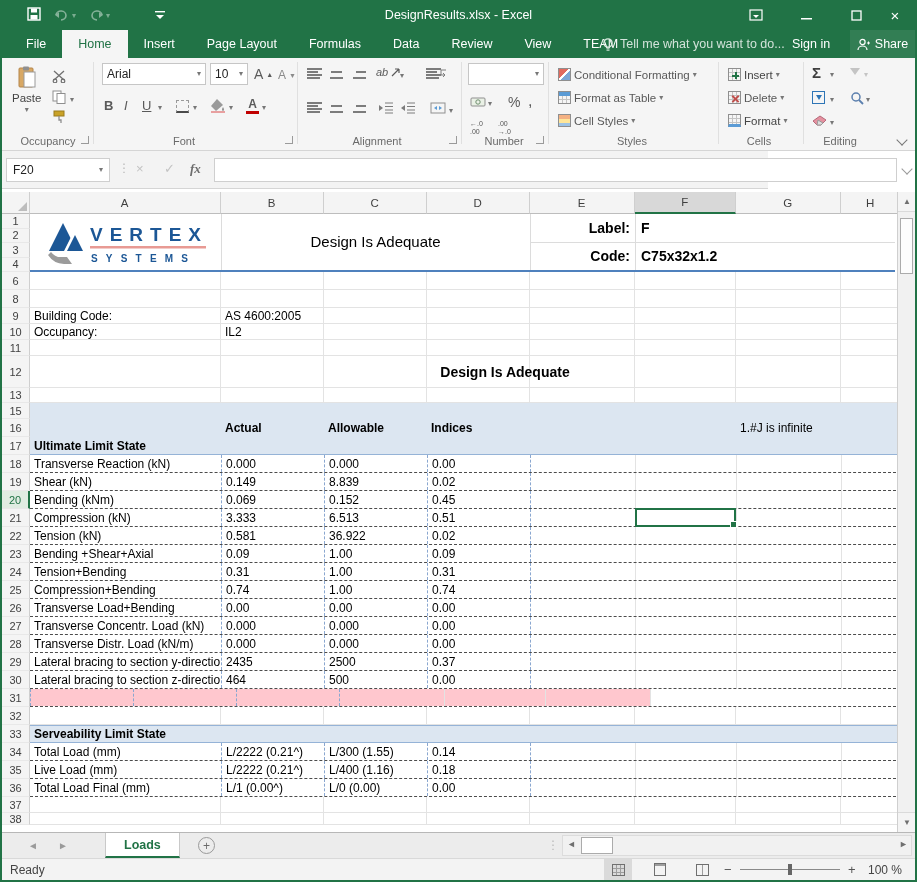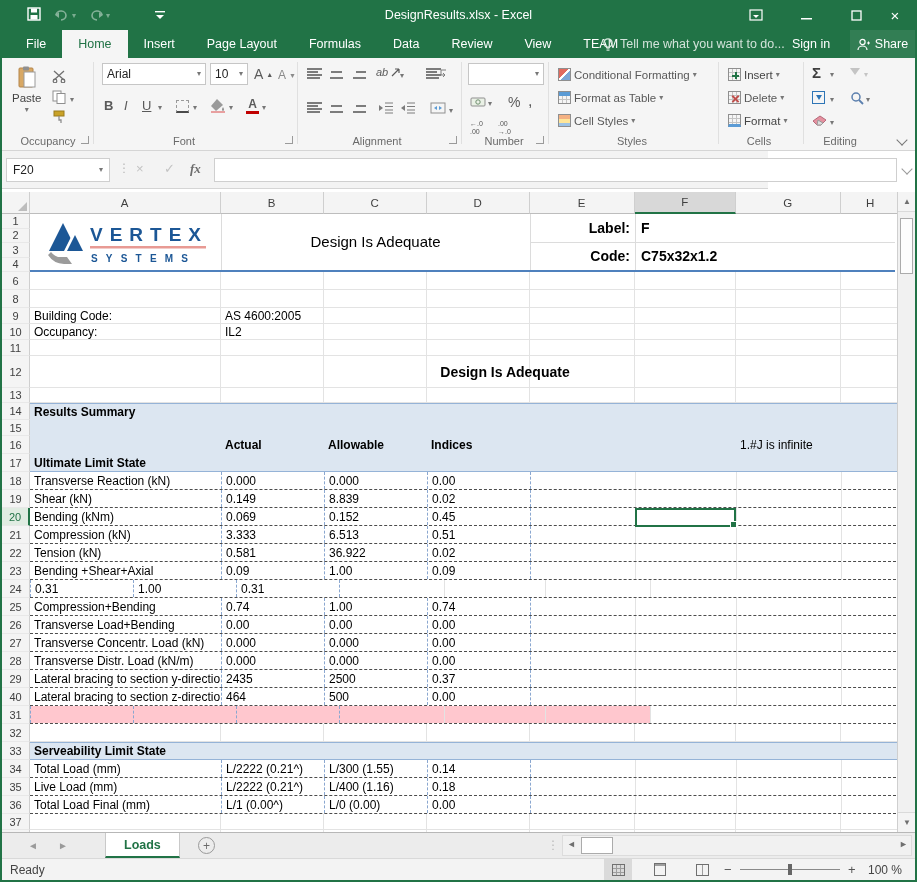--- a/index.html
+++ b/index.html
@@ -666,33 +666,20 @@
           <div class="cell col-A" style="width: 191px;"></div>
           <div class="cell col-B" style="width: 103px;"></div>
           <div class="cell col-C" style="width: 103px;"></div>
           <div class="cell col-D" style="width: 103px;"></div>
           <div class="cell col-E" style="width: 105px;"></div>
           <div class="cell col-F" style="width: 101px;"></div>
           <div class="cell col-G" style="width: 105px;"></div>
           <div class="cell col-H" style="width: 60px;"></div>
         </div>
       </div>
-      <div class="row blue bt b" style="height: 17px;">
-        <div class="rh">14</div>
-        <div class="cells">
-          <div class="cell col-A" style="width: 191px;">Results Summary</div>
-          <div class="cell col-B" style="width: 103px;"></div>
-          <div class="cell col-C" style="width: 103px;"></div>
-          <div class="cell col-D" style="width: 103px;"></div>
-          <div class="cell col-E" style="width: 105px;"></div>
-          <div class="cell col-F" style="width: 101px;"></div>
-          <div class="cell col-G" style="width: 105px;"></div>
-          <div class="cell col-H" style="width: 60px;"></div>
-        </div>
-      </div>
       <div class="row blue" style="height: 16px;">
         <div class="rh">15</div>
         <div class="cells">
           <div class="cell col-A" style="width: 191px;"></div>
           <div class="cell col-B" style="width: 103px;"></div>
           <div class="cell col-C" style="width: 103px;"></div>
           <div class="cell col-D" style="width: 103px;"></div>
           <div class="cell col-E" style="width: 105px;"></div>
           <div class="cell col-F" style="width: 101px;"></div>
           <div class="cell col-G" style="width: 105px;"></div>
@@ -799,20 +786,21 @@
           <div class="cell col-D" style="width: 103px;">0.09</div>
           <div class="cell col-E" style="width: 105px;"></div>
           <div class="cell col-F" style="width: 101px;"></div>
           <div class="cell col-G" style="width: 105px;"></div>
           <div class="cell col-H" style="width: 60px;"></div>
         </div>
       </div>
       <div class="row dashed" style="height: 18px;">
         <div class="rh">24</div>
         <div class="cells">
+          <div class="cell col-A" style="width: 191px;">Tension+Bending</div>
           <div class="cell col-B" style="width: 103px;">0.31</div>
           <div class="cell col-C" style="width: 103px;">1.00</div>
           <div class="cell col-D" style="width: 103px;">0.31</div>
           <div class="cell col-E" style="width: 105px;"></div>
           <div class="cell col-F" style="width: 101px;"></div>
           <div class="cell col-G" style="width: 105px;"></div>
           <div class="cell col-H" style="width: 60px;"></div>
         </div>
       </div>
       <div class="row dashed" style="height: 18px;">
@@ -874,21 +862,21 @@
           <div class="cell col-B" style="width: 103px;">2435</div>
           <div class="cell col-C" style="width: 103px;">2500</div>
           <div class="cell col-D" style="width: 103px;">0.37</div>
           <div class="cell col-E" style="width: 105px;"></div>
           <div class="cell col-F" style="width: 101px;"></div>
           <div class="cell col-G" style="width: 105px;"></div>
           <div class="cell col-H" style="width: 60px;"></div>
         </div>
       </div>
       <div class="row dashed" style="height: 18px;">
-        <div class="rh">40</div>
+        <div class="rh">30</div>
         <div class="cells">
           <div class="cell col-A" style="width: 191px;">Lateral bracing to section z-directio</div>
           <div class="cell col-B" style="width: 103px;">464</div>
           <div class="cell col-C" style="width: 103px;">500</div>
           <div class="cell col-D" style="width: 103px;">0.00</div>
           <div class="cell col-E" style="width: 105px;"></div>
           <div class="cell col-F" style="width: 101px;"></div>
           <div class="cell col-G" style="width: 105px;"></div>
           <div class="cell col-H" style="width: 60px;"></div>
         </div>

